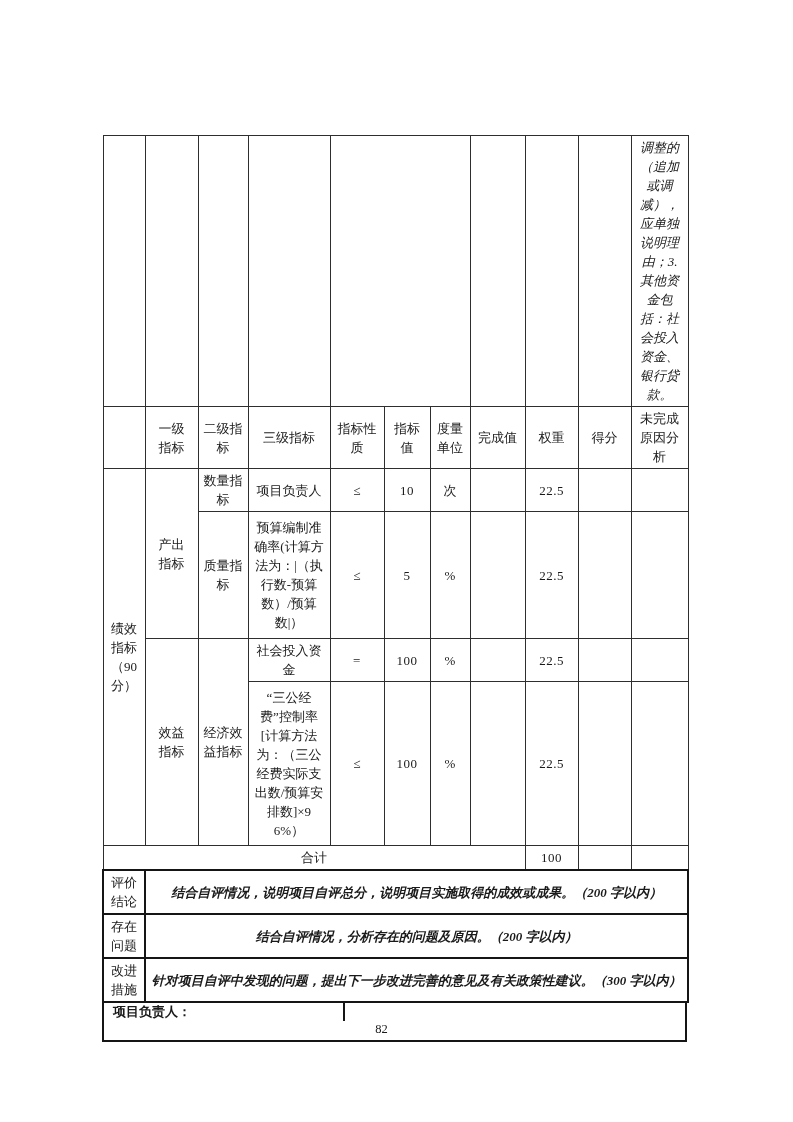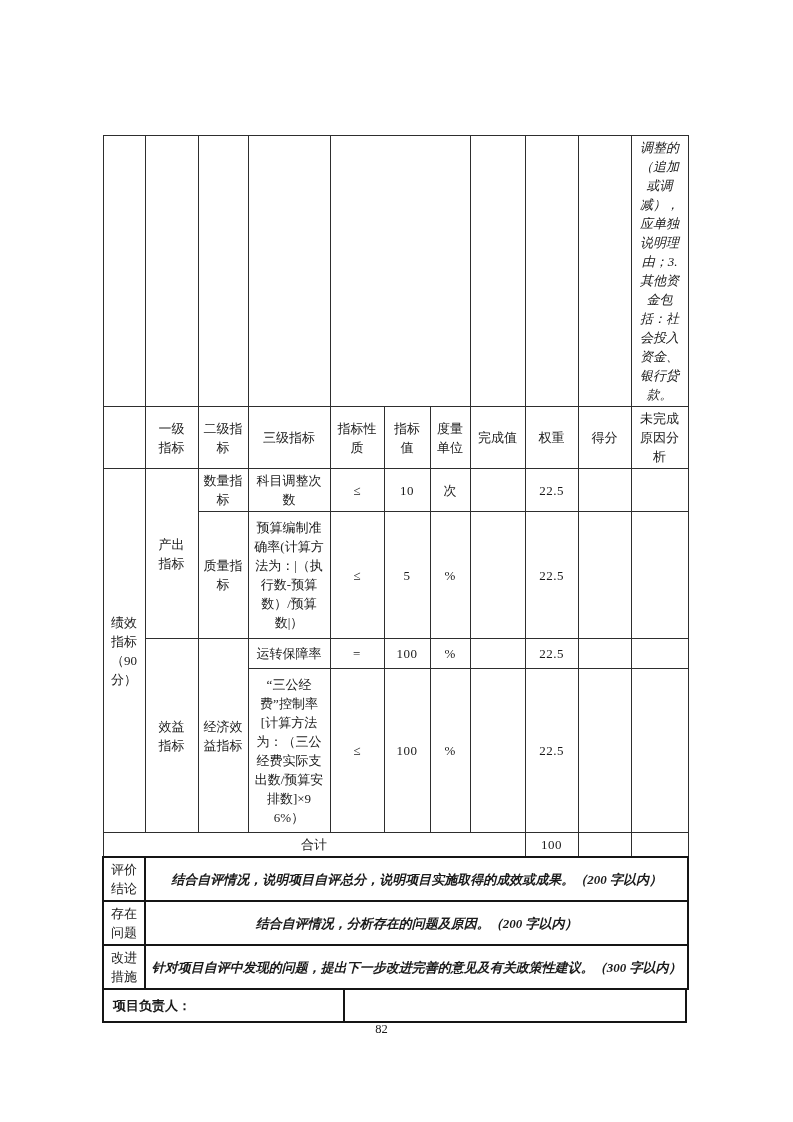--- a/index.html
+++ b/index.html
@@ -23,22 +23,22 @@
     padding:6px 4px 4px 5px; line-height:19.8px; font-size:13px;
   }
 
   tr.thick td { border-width:2px; border-color:#151515; }
   td.sec-label { font-size:13px;margin-top:43px; }
   td.sec-content {
     text-align:left; padding-left:11px; font-style:italic; font-weight:600;
     font-family:"Liberation Sans", sans-serif; font-size:12.5px;margin-left:9px;
   }
 
-  .sig-row { display:flex; width:585px; height:33px;
-             border:2px solid #151515; border-top:none; }
+  .sig-row { display:flex; width:585px; height:39px;
+             border:2px solid #151515; border-top:none;flex-direction:column; }
   .sig-cell { display:flex; align-items:center; padding-left:9px;
               font-family:"Liberation Sans", sans-serif; font-weight:bold; font-size:13px; }
   .sig-cell.project { width:241px; border-right:2px solid #151515; }
   .sig-cell.finance { flex:1; }
 
   .page-number { position:absolute; left:0; top:1022px; width:763px;
                  text-align:center; font-size:12.5px;
                  font-family:"Liberation Serif", serif; }
 </style>
 </head>
@@ -96,21 +96,21 @@
 
     <tr style="height:42px">
       <td rowspan="4" class="pre">绩效
 指标
 （90
 分）</td>
       <td rowspan="2" class="pre">产出
 指标</td>
       <td class="pre">数量指
 标</td>
-      <td>科目调整次数</td>
+      <td>项目负责人</td>
       <td class="num">≤</td>
       <td class="num">10</td>
       <td>次</td>
       <td></td>
       <td class="num">22.5</td>
       <td></td>
       <td></td>
     </tr>
 
     <tr style="height:127px">
@@ -124,21 +124,21 @@
       <td class="num">22.5</td>
       <td></td>
       <td></td>
     </tr>
 
     <tr style="height:30px">
       <td rowspan="2" class="pre">效益
 指标</td>
       <td rowspan="2" class="pre">经济效
 益指标</td>
-      <td>运转保障率</td>
+      <td>社会投入资金</td>
       <td class="num">=</td>
       <td class="num">100</td>
       <td>%</td>
       <td></td>
       <td class="num">22.5</td>
       <td></td>
       <td></td>
     </tr>
 
     <tr style="height:164px">

